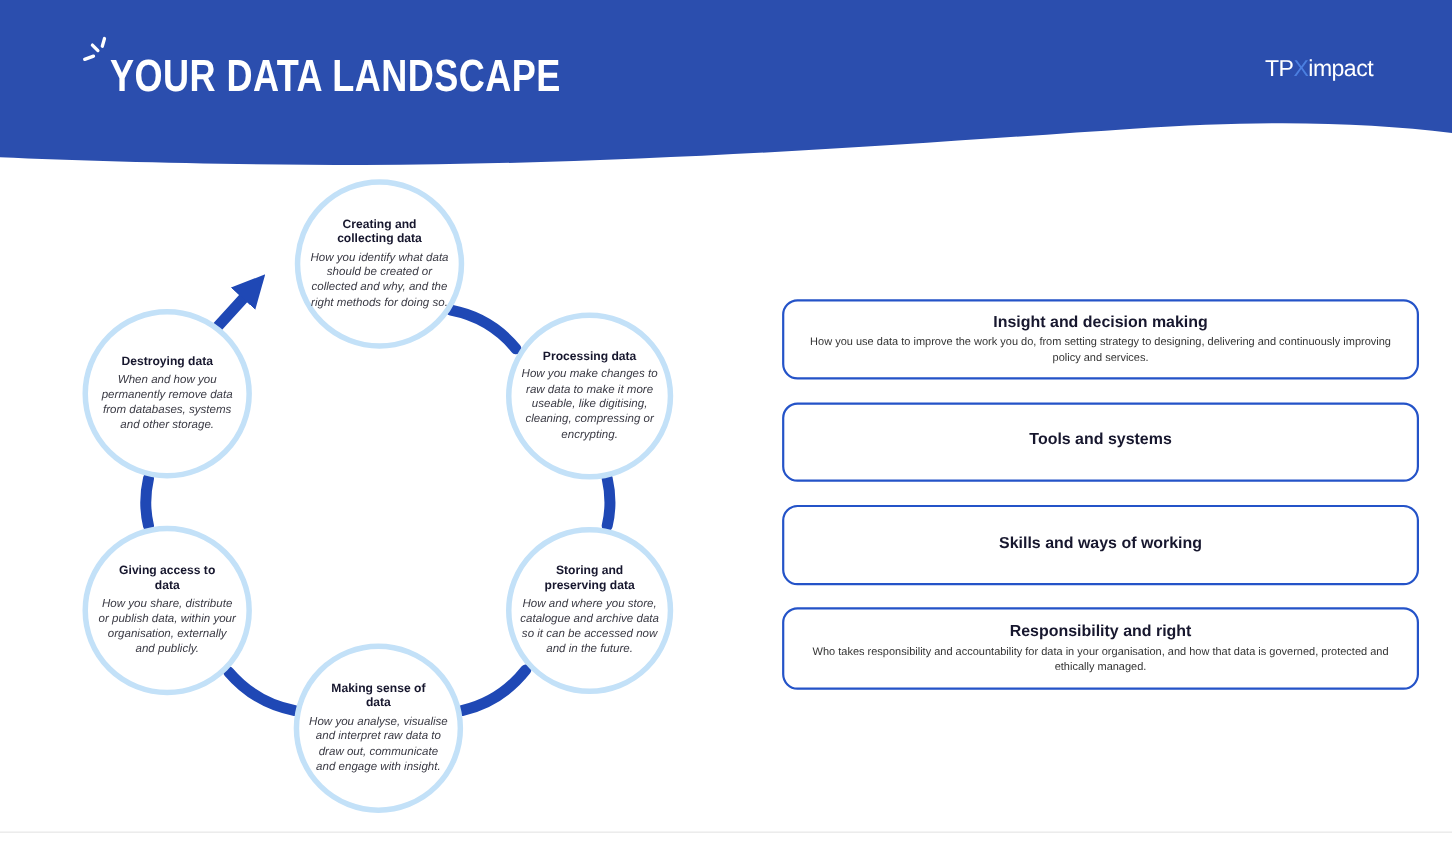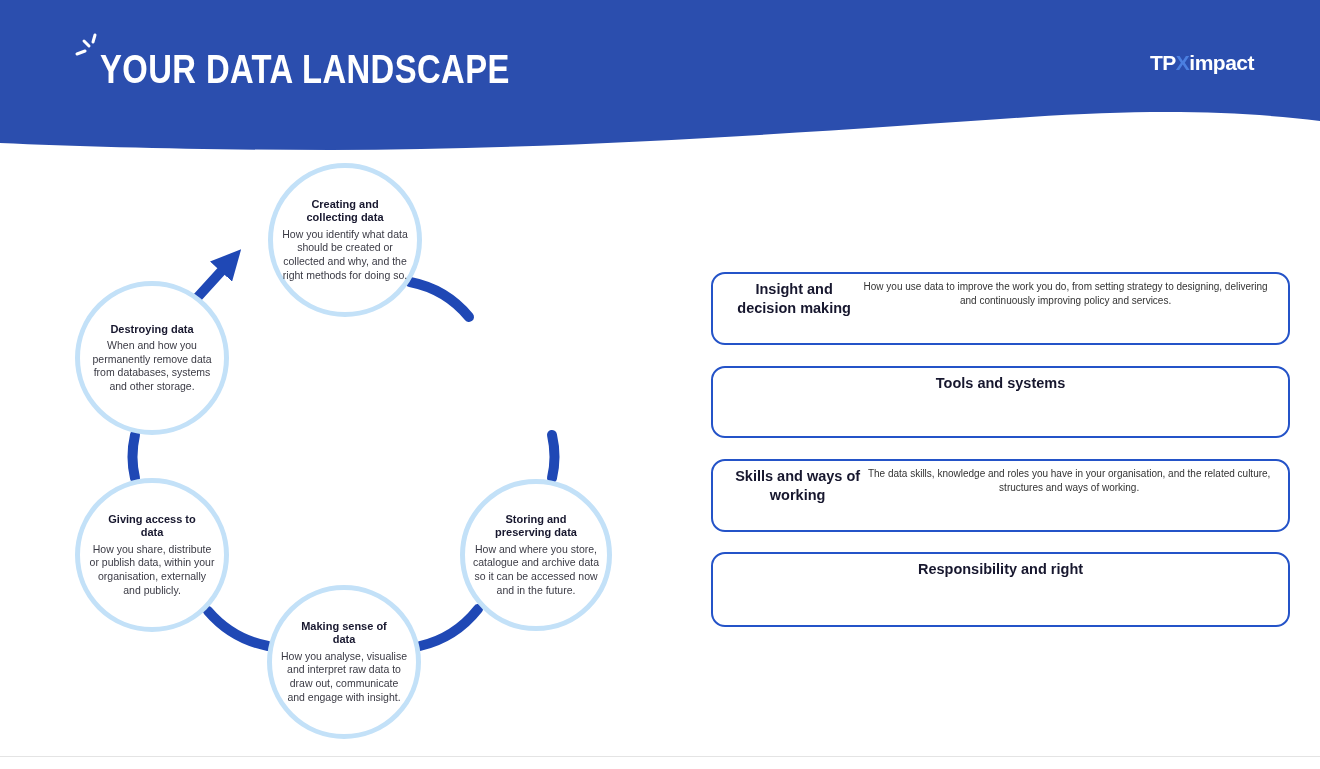--- a/index.html
+++ b/index.html
@@ -3,32 +3,32 @@
 <meta charset="utf-8">
 <style>
   html,body{margin:0;padding:0;background:#fff;}
   #stage{position:relative;width:1320px;height:769px;background:#fff;overflow:hidden;
          font-family:"Liberation Sans",sans-serif;}
   
   #header-wave{position:absolute;left:0;top:0;}
   #page-title{position:absolute;left:100px;top:46px;color:#fff;font-size:41px;font-weight:bold;
               letter-spacing:.5px;white-space:nowrap;transform:scaleX(.8);transform-origin:left top;}
   #sparkle{position:absolute;left:74px;top:32px;}
-  #logo{position:absolute;left:1150px;top:51px;font-size:21px;font-weight:bold;color:#fff;
+  #logo{position:absolute;left:1150px;top:51px;font-size:21px;font-weight:normal;color:#fff;
         letter-spacing:-.5px;white-space:nowrap;}
   #logo .x{color:#4B7FE0;}
   
   .circle{position:absolute;box-sizing:border-box;border-radius:50%;background:#fff;
           border:5px solid #C3E1F8;display:flex;flex-direction:column;align-items:center;
           justify-content:center;text-align:center;}
   .c-title{font-weight:bold;font-size:11px;line-height:1.22;color:#17172E;max-width:108px;margin-bottom:3px;}
-  .c-body{font-size:10.5px;line-height:1.3;color:#3A3A44;max-width:128px;}
+  .c-body{font-size:10.5px;line-height:1.3;color:#3A3A44;max-width:128px;font-style:italic;}
   
   .panel{position:absolute;left:711px;width:579px;box-sizing:border-box;background:#fff;
-         border:2.5px solid #2453C8;border-radius:14px;display:flex;flex-direction:row;
+         border:2.5px solid #2453C8;border-radius:14px;display:flex;flex-direction:column;
          justify-content:center;text-align:center;padding:6px 16px;}
   .p-title{font-weight:bold;font-size:14.5px;color:#17172E;line-height:1.3;margin-bottom:3px;}
   .p-body{font-size:10px;color:#333;line-height:1.4;}
   #bottom-rule{position:absolute;left:0;top:756px;width:1320px;height:1px;background:#e4e4e4;}
   svg{display:block;}
 </style>
 </head>
 <body>
 
 <div id="stage">
@@ -63,20 +63,24 @@
       <path d="M135,478 Q130,457 135,435"></path>
       <path d="M196,299 L226,266" marker-end="url(#ah)"></path>
     </g>
   </svg>
 
   <div class="circle" style="left:268px;top:163px;width:154px;height:154px">
     <div class="c-title">Creating and collecting data</div>
     <div class="c-body">How you identify what data should be created or collected and why, and the right methods for doing so.</div>
   </div>
 
+  <div class="circle" style="left:460px;top:284px;width:152px;height:152px">
+    <div class="c-title">Processing data</div>
+    <div class="c-body">How you make changes to raw data to make it more useable, like digitising, cleaning, compressing or encrypting.</div>
+  </div>
 
   <div class="circle" style="left:460px;top:479px;width:152px;height:152px">
     <div class="c-title">Storing and preserving data</div>
     <div class="c-body">How and where you store, catalogue and archive data so it can be accessed now and in the future.</div>
   </div>
 
   <div class="circle" style="left:267px;top:585px;width:154px;height:154px">
     <div class="c-title">Making sense of data</div>
     <div class="c-body">How you analyse, visualise and interpret raw data to draw out, communicate and engage with insight.</div>
   </div>
@@ -95,21 +99,21 @@
     <div class="p-title">Insight and decision making</div>
     <div class="p-body">How you use data to improve the work you do, from setting strategy to designing, delivering and continuously improving policy and services.</div>
   </div>
 
   <div class="panel" style="top:366px;height:72px">
     <div class="p-title">Tools and systems</div>
   </div>
 
   <div class="panel" style="top:459px;height:73px">
     <div class="p-title">Skills and ways of working</div>
-    <div class="p-body">The data skills, knowledge and roles you have in your organisation, and the related culture, structures and ways of working.</div>
   </div>
 
   <div class="panel" style="top:552px;height:75px">
     <div class="p-title">Responsibility and right</div>
+    <div class="p-body">Who takes responsibility and accountability for data in your organisation, and how that data is governed, protected and ethically managed.</div>
   </div>
 
   <div id="bottom-rule"></div>
 </div>
 
 </body></html>

